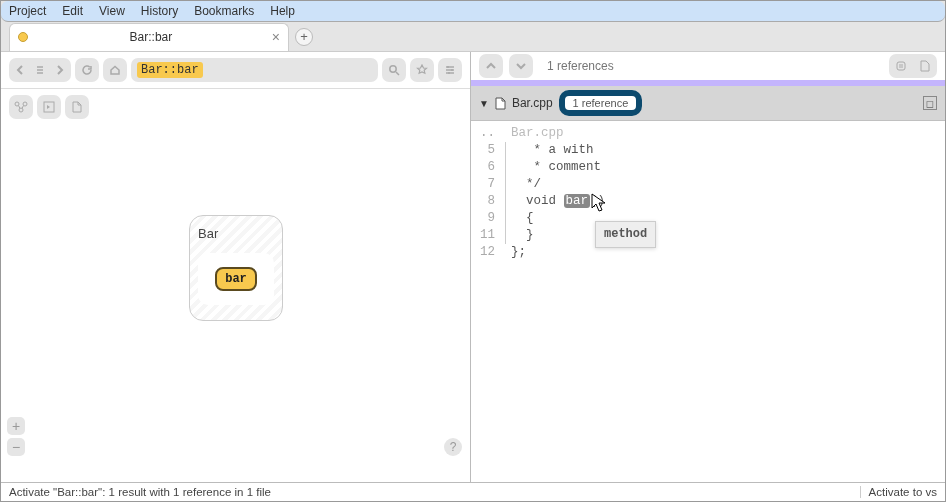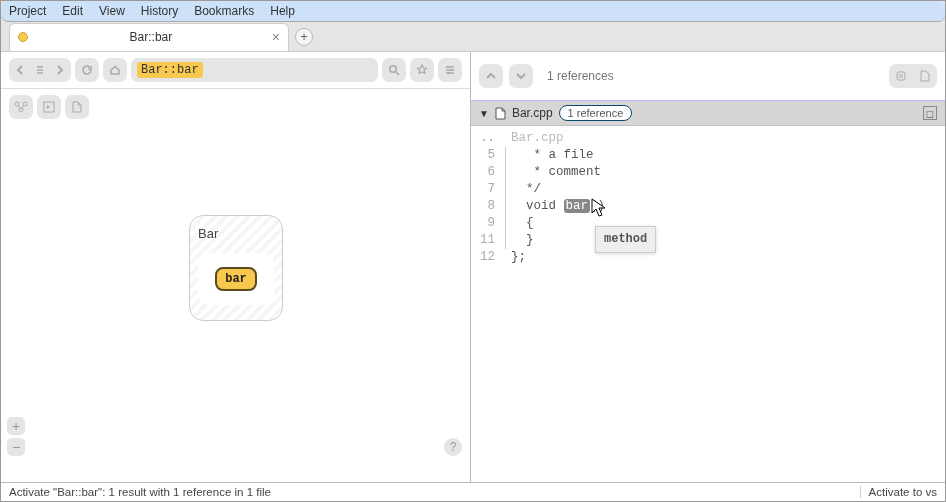--- a/index.html
+++ b/index.html
@@ -171,37 +171,37 @@
     position: absolute; right: 8px; bottom: 26px;
     width: 18px; height: 18px; border-radius: 50%;
     background: #e5e5e5; color: #999;
     display: flex; align-items: center; justify-content: center;
     font-size: 12px;
   }
   
   .rh {
     background: #fff;
     display: flex; align-items: center;
-    padding: 12px 8px;
+    padding: 2px 8px;
     gap: 6px;
-    border-bottom: 1px solid #c4b5fd;
+    border-bottom: 6px solid #c4b5fd;
   }
   .rh .refs { color: #777; margin-left: 8px; }
   .rh .spacer { flex: 1; }
   
   .fh {
     background: #d6d6d6;
     display: flex; align-items: center;
     padding: 4px 8px;
     gap: 6px;
     border-bottom: 1px solid #c0c0c0;
   }
   .fh .tri { color: #333; font-size: 10px; }
   .badge {
-    background: #fff; border: 1px solid #0c4a6e;
+    background: #fff; border: 6px solid #0c4a6e;
     border-radius: 10px; padding: 1px 8px;
     font-size: 11px; color: #555;
   }
   .fh .exp { margin-left: auto; width:14px; height:14px; border:1px solid #888; color:#666; font-size:10px; display:flex;align-items:center;justify-content:center; }
   
   .code {
     font-family: "Courier New", monospace;
     font-size: 12.5px;
     line-height: 17px;
     color: #555;
@@ -412,21 +412,21 @@
       <div class="row">
           <div class="ln">..</div>
           <div class="gut"></div>
           <div class="cd faded">Bar.cpp</div>
         </div>
         <div class="row">
           <div class="ln">5</div>
           <div class="gut">
             <div class="scope-line"></div>
           </div>
-          <div class="cd">   * a file</div>
+          <div class="cd">   * a with</div>
         </div>
         <div class="row">
           <div class="ln">6</div>
           <div class="gut">
             <div class="scope-line"></div>
           </div>
           <div class="cd">   * comment</div>
         </div>
         <div class="row">
           <div class="ln">7</div>

